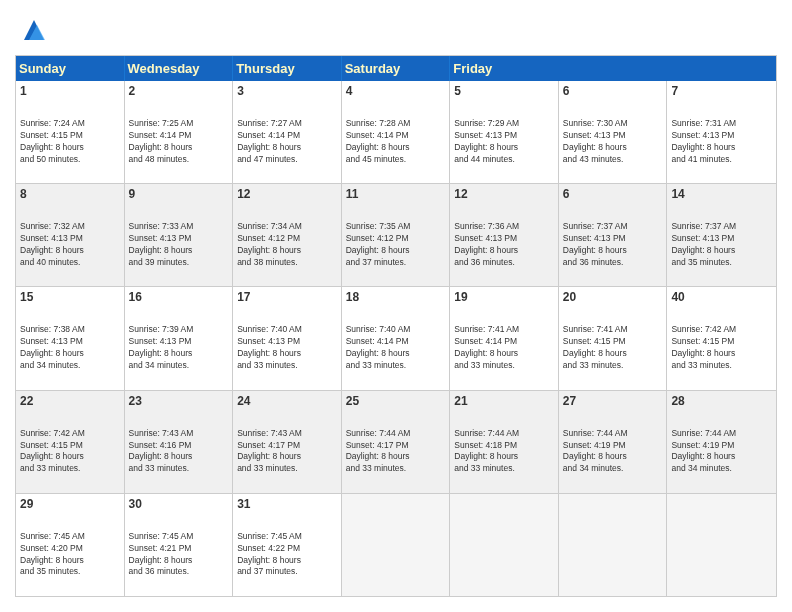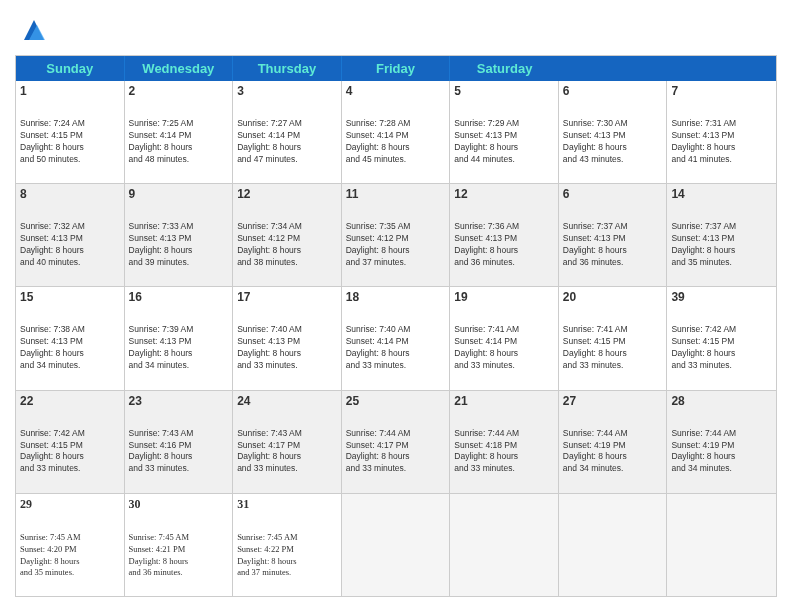--- a/index.html
+++ b/index.html
@@ -64,22 +64,22 @@
       display: flex;
       flex-direction: column;
       border: 1px solid #ccc;
     }
     .cal-header {
       display: grid;
       grid-template-columns: repeat(7, 1fr);
       background: #1565c0;
     }
     .cal-header-cell {
-      color: #5eead4;
-      text-align: center;
+      color: #fef9c3;
+      text-align: left;
       padding: 5px 3px;
       font-size: 13px;
       font-weight: bold;
       border-right: 1px solid #1976d2;
     }
     .cal-header-cell:last-child {
       border-right: none;
     }
     .cal-body {
       flex: 1;
@@ -87,21 +87,20 @@
       flex-direction: column;
     }
     .cal-row {
       display: grid;
       grid-template-columns: repeat(7, 1fr);
       flex: 1;
       border-bottom: 1px solid #ccc;
     }
     .cal-row:last-child {
       border-bottom: none;
-      font-family: Liberation Serif, serif;
     }
     .cal-cell {
       border-right: 1px solid #ccc;
       padding: 3px 4px;
       font-size: 9px;
       color: #333;
       background: #fff;
       vertical-align: top;
       min-height: 0;
     }
@@ -147,22 +146,22 @@
       <div class="month-title"></div>
       <div class="subtitle"></div>
     </div>
   </div>
 
   <div class="calendar">
     <div class="cal-header">
     <div class="cal-header-cell">Sunday</div>
         <div class="cal-header-cell">Wednesday</div>
         <div class="cal-header-cell">Thursday</div>
+        <div class="cal-header-cell">Saturday</div>
         <div class="cal-header-cell">Friday</div>
-        <div class="cal-header-cell">Saturday</div>
       </div>
     <div class="cal-body">
     <div class="cal-row">
           <div class="cal-cell">
             <span class="day-num">1</span>
             <div class="cell-text">Sunrise: 7:24 AM<br>Sunset: 4:15 PM<br>Daylight: 8 hours<br>and 50 minutes.</div>
           </div>
           <div class="cal-cell">
             <span class="day-num">2</span>
             <div class="cell-text">Sunrise: 7:25 AM<br>Sunset: 4:14 PM<br>Daylight: 8 hours<br>and 48 minutes.</div>
@@ -237,21 +236,21 @@
           </div>
           <div class="cal-cell">
             <span class="day-num">19</span>
             <div class="cell-text">Sunrise: 7:41 AM<br>Sunset: 4:14 PM<br>Daylight: 8 hours<br>and 33 minutes.</div>
           </div>
           <div class="cal-cell">
             <span class="day-num">20</span>
             <div class="cell-text">Sunrise: 7:41 AM<br>Sunset: 4:15 PM<br>Daylight: 8 hours<br>and 33 minutes.</div>
           </div>
           <div class="cal-cell">
-            <span class="day-num">39</span>
+            <span class="day-num">40</span>
             <div class="cell-text">Sunrise: 7:42 AM<br>Sunset: 4:15 PM<br>Daylight: 8 hours<br>and 33 minutes.</div>
           </div>
         </div>
         <div class="cal-row">
           <div class="cal-cell shaded">
             <span class="day-num">22</span>
             <div class="cell-text">Sunrise: 7:42 AM<br>Sunset: 4:15 PM<br>Daylight: 8 hours<br>and 33 minutes.</div>
           </div>
           <div class="cal-cell shaded">
             <span class="day-num">23</span>

